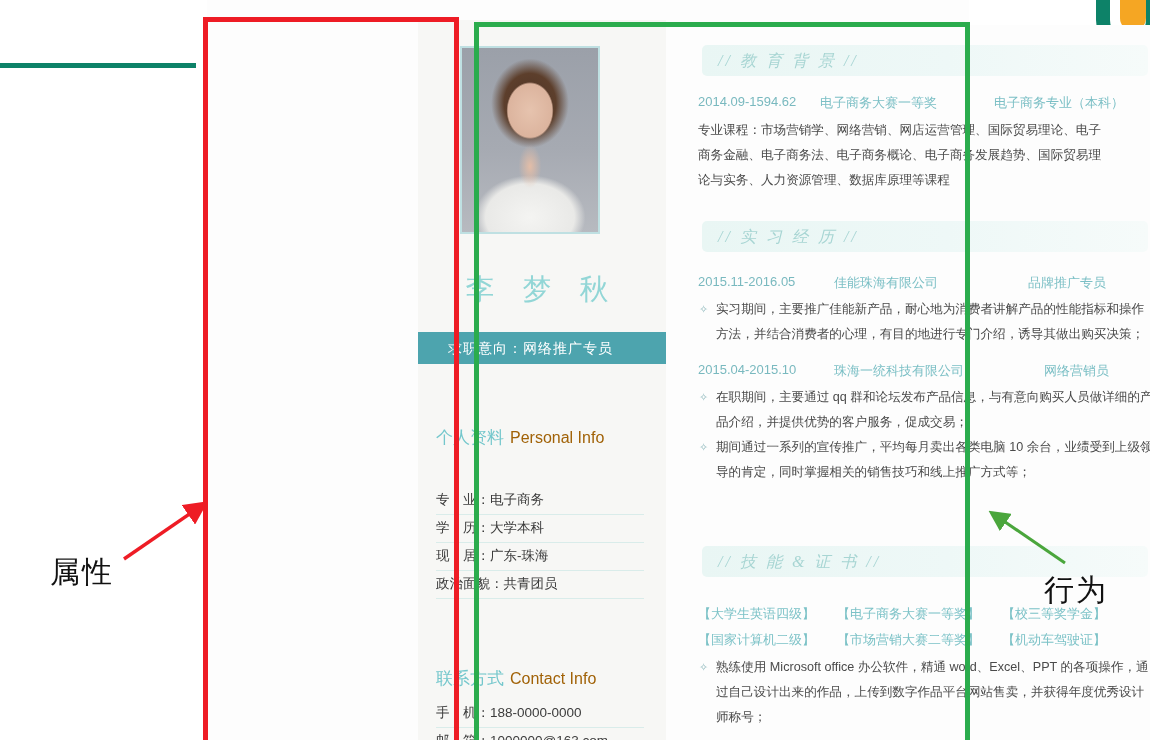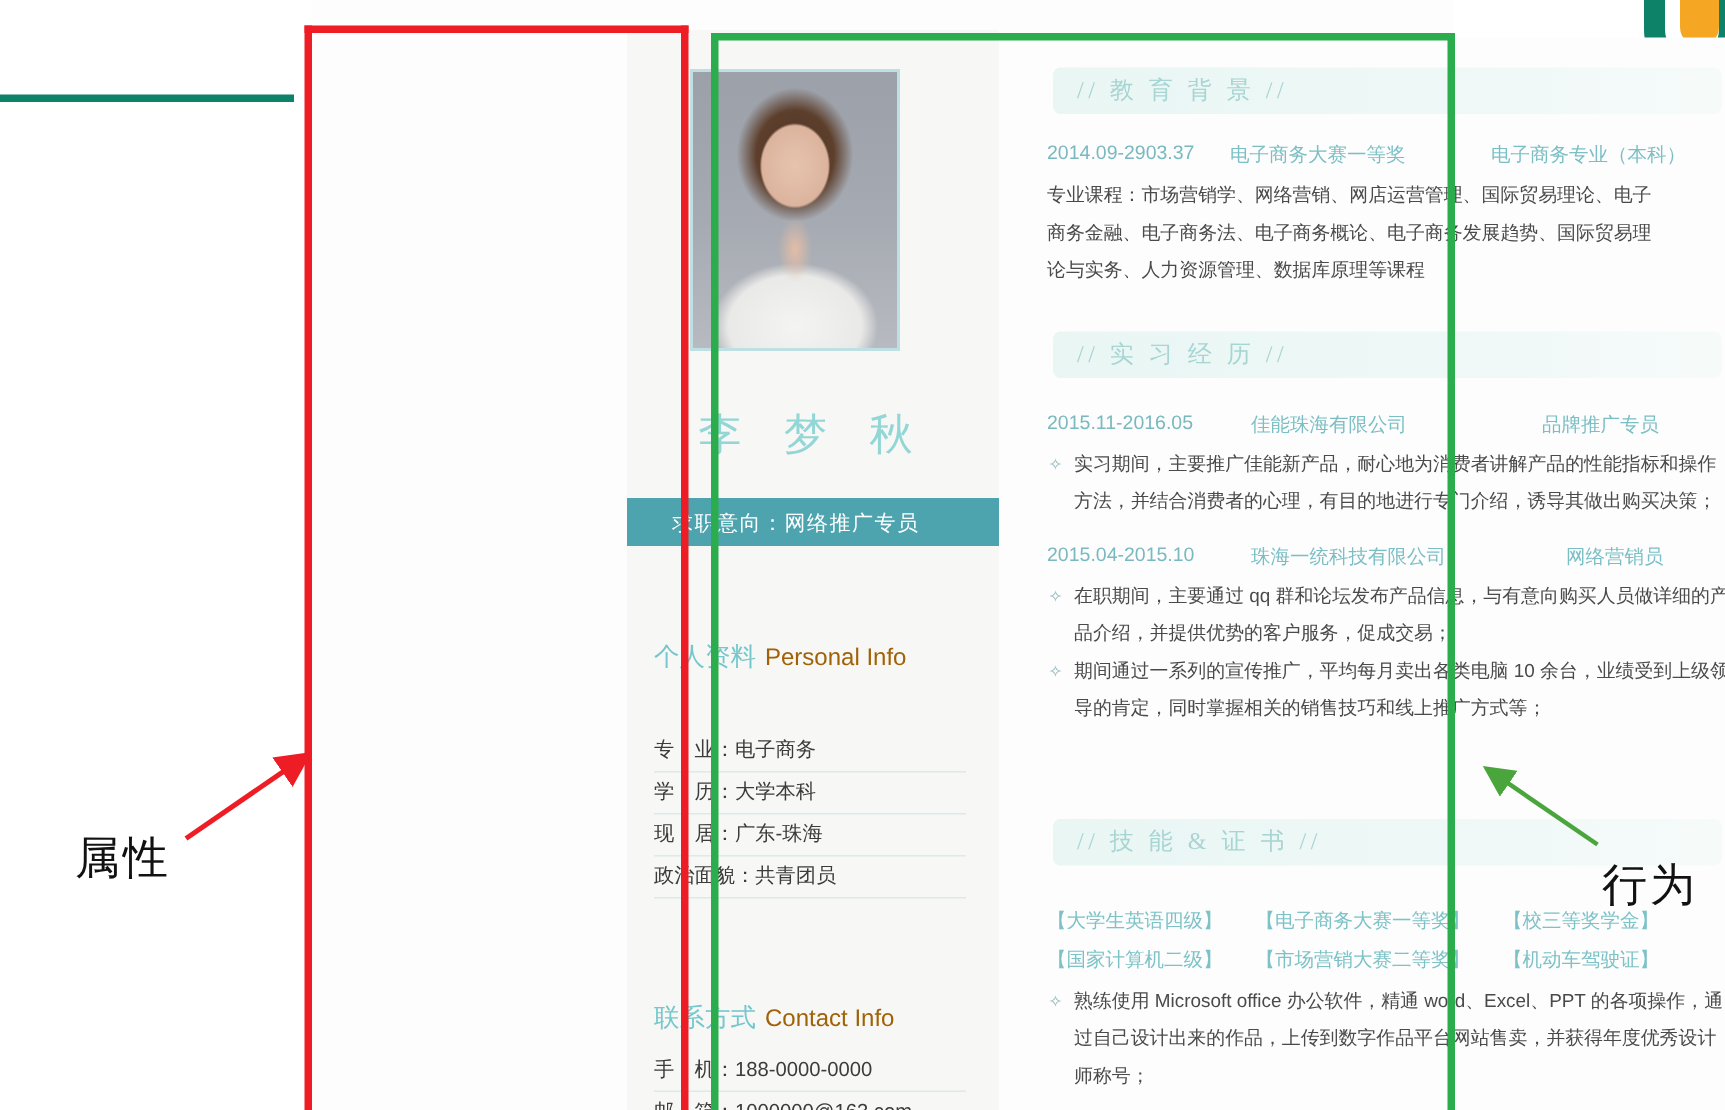--- a/index.html
+++ b/index.html
@@ -47,38 +47,38 @@
   .kv{position:absolute;left:229px;width:208px;height:28px;border-bottom:1px solid #d9ecea;
       font-size:13.5px;color:#3b3b3b;line-height:28px;white-space:nowrap;}
   .kv .k{display:inline-block;}
 
   
   .rightcol{position:absolute;left:481px;top:25px;width:486px;height:715px;background:#fdfdfd;}
 
   .sec{position:absolute;left:495px;width:446px;height:31px;border-radius:5px;
        background:linear-gradient(90deg,#e9f6f4 0%,#eef8f7 55%,#f6fbfa 100%);}
   .sec span{display:block;line-height:31px;padding-left:16px;font-family:"Liberation Serif","DejaVu Serif",serif;
-            font-size:16px;color:#a7d5d3;letter-spacing:3px;}
+            font-style:italic;font-size:16px;color:#a7d5d3;letter-spacing:3px;}
 
   .row-head{position:absolute;left:491px;width:462px;font-size:13px;color:#7bbfc5;white-space:nowrap;}
   .row-head .date{color:#79b9bf;}
   .row-head .mid{position:absolute;}
   .row-head .right{position:absolute;}
 
   .para{position:absolute;left:491px;width:456px;font-size:12.6px;line-height:25px;color:#4a4a4a;}
   .para.ind{left:509px;width:440px;}
   .bullet{position:absolute;font-size:11px;color:#8fb9bd;}
 
   .tags{position:absolute;left:491px;width:460px;font-size:13px;color:#7cc2c7;line-height:24px;white-space:nowrap;}
   .tags .t{display:inline-block;margin-right:22px;}
 
   
   .anno{position:absolute;font-size:30px;color:#111;letter-spacing:2px;}
   .anno-left{left:50px;top:552px;text-align:right;}
-  .anno-right{left:1068px;top:570px;}
+  .anno-right{left:1044px;top:570px;}
   .arrow{position:absolute;}
 
   .redbox{position:absolute;left:203px;top:17px;width:256px;height:740px;
           border:5px solid #ee1c25;box-sizing:border-box;border-bottom:none;}
   .greenbox{position:absolute;left:474px;top:22px;width:496px;height:740px;
           border:5px solid #2bac4d;box-sizing:border-box;border-bottom:none;}
 </style>
 </head>
 <body>
 
@@ -134,21 +134,21 @@
       <span class="k">邮　箱</span>：<span>1000000@163.com</span>
     </div>
 
     <div class="rightcol"></div>
 
     <div class="sec" style="top:45px">
       <span>//  教 育 背 景  //</span>
     </div>
 
     <div class="row-head" style="top:94px">
-      <span class="date">2014.09-2903.37</span>
+      <span class="date">2014.09-1594.62</span>
       <span class="mid" style="left:122px">电子商务大赛一等奖</span>
       <span class="right" style="left:296px">电子商务专业（本科）</span>
     </div>
 
     <div class="para" style="top:118px">专业课程：市场营销学、网络营销、网店运营管理、国际贸易理论、电子</div>
     <div class="para" style="top:143px">商务金融、电子商务法、电子商务概论、电子商务发展趋势、国际贸易理</div>
     <div class="para" style="top:168px">论与实务、人力资源管理、数据库原理等课程</div>
 
     <div class="sec" style="top:221px">
       <span>//  实 习 经 历  //</span>

